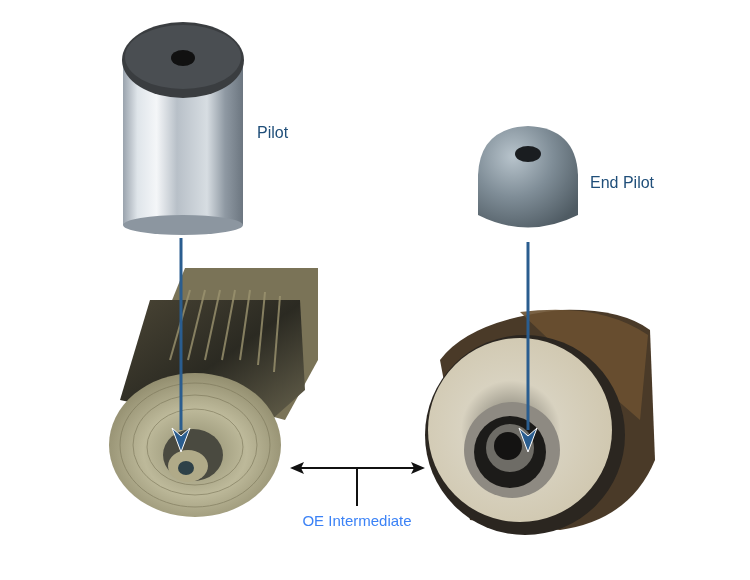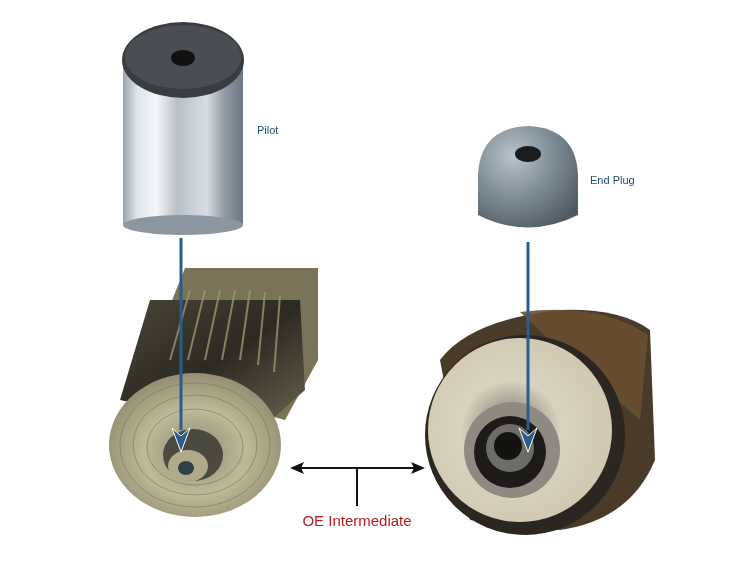--- a/index.html
+++ b/index.html
@@ -1,19 +1,19 @@
 <!DOCTYPE html>
 <html><head>
   <meta charset="utf-8">
   <style>
     html, body { margin: 0; padding: 0; background: #ffffff; }
     body { width: 750px; height: 580px; position: relative; overflow: hidden; font-family: "Liberation Sans", sans-serif; }
     .abs { position: absolute; }
-    .label-blue { color: #1f4e79; font-size: 11px; }
-    .label-black { color: #b91c1c; font-size: 15px; text-align: center; line-height: 19px; }
+    .label-blue { color: #1f4e79; font-size: 16px; }
+    .label-black { color: #3b82f6; font-size: 15px; text-align: center; line-height: 19px; }
     svg { position: absolute; left: 0; top: 0; }
   </style>
 </head>
 <body>
 
 <svg width="750" height="580" viewBox="0 0 750 580">
   <defs>
     <linearGradient id="chrome" x1="0" x2="1" y1="0" y2="0">
       <stop offset="0" stop-color="#9aa3ad"></stop>
       <stop offset="0.12" stop-color="#dfe5ea"></stop>
@@ -103,16 +103,16 @@
 
   <g stroke="#111" stroke-width="2" fill="#111">
     <line x1="300" y1="468" x2="415" y2="468"></line>
     <path d="M290 468 L304 462 L301 468 L304 474 Z" stroke="none"></path>
     <path d="M425 468 L411 462 L414 468 L411 474 Z" stroke="none"></path>
     <line x1="357" y1="468" x2="357" y2="506"></line>
   </g>
 </svg>
 
 <div class="abs label-blue" style="left:257px; top:124px;">Pilot</div>
-<div class="abs label-blue" style="left:590px; top:174px;">End Plug</div>
+<div class="abs label-blue" style="left:590px; top:174px;">End Pilot</div>
 <div class="abs label-black" style="left:287px; top:511px; width:140px;">
   <div>OE Intermediate</div>
 </div>
 
 </body></html>

